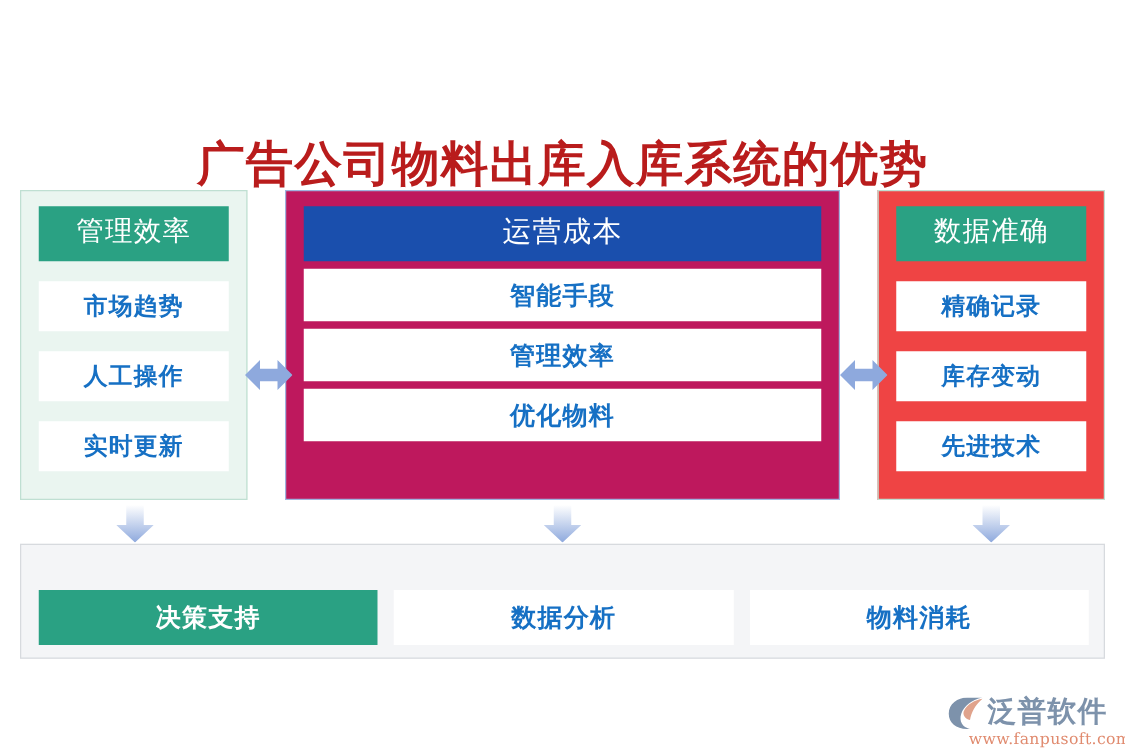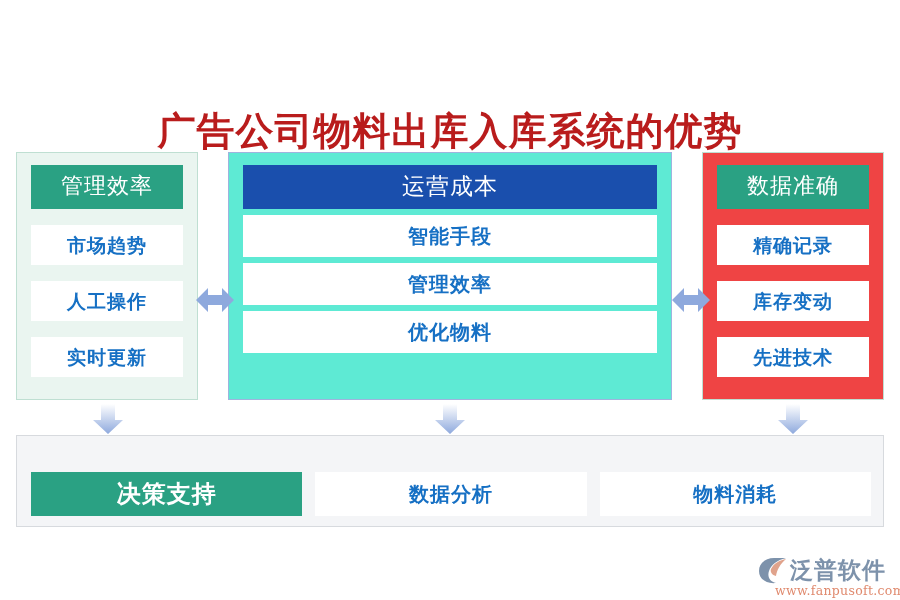--- a/index.html
+++ b/index.html
@@ -44,21 +44,21 @@
     width: 182px;
     height: 248px;
     background: #eaf5f0;
     border: 1px solid #bfdfd2;
   }
   .panel-center {
     left: 228px;
     top: 152px;
     width: 444px;
     height: 248px;
-    background: #5eead4;
+    background: #be185d;
     border: 1px solid #9fb3de;
   }
   .panel-right {
     left: 702px;
     top: 152px;
     width: 182px;
     height: 248px;
     background: #ef4444;
     border: 1px solid #bfdfd2;
   }
@@ -144,21 +144,21 @@
     text-align: center;
     background: #ffffff;
     color: #1670c4;
     font-size: 20px;
     font-weight: bold;
     letter-spacing: 1px;
   }
   .bottom-item.accent {
     background: #2aa183;
     color: #ffffff;
-    font-size: 24px;
+    font-size: 20px;
   }
 
   
   .logo {
     position: absolute;
     left: 757px;
     top: 546px;
     width: 130px;
     height: 46px;
     margin-top: 10px;

